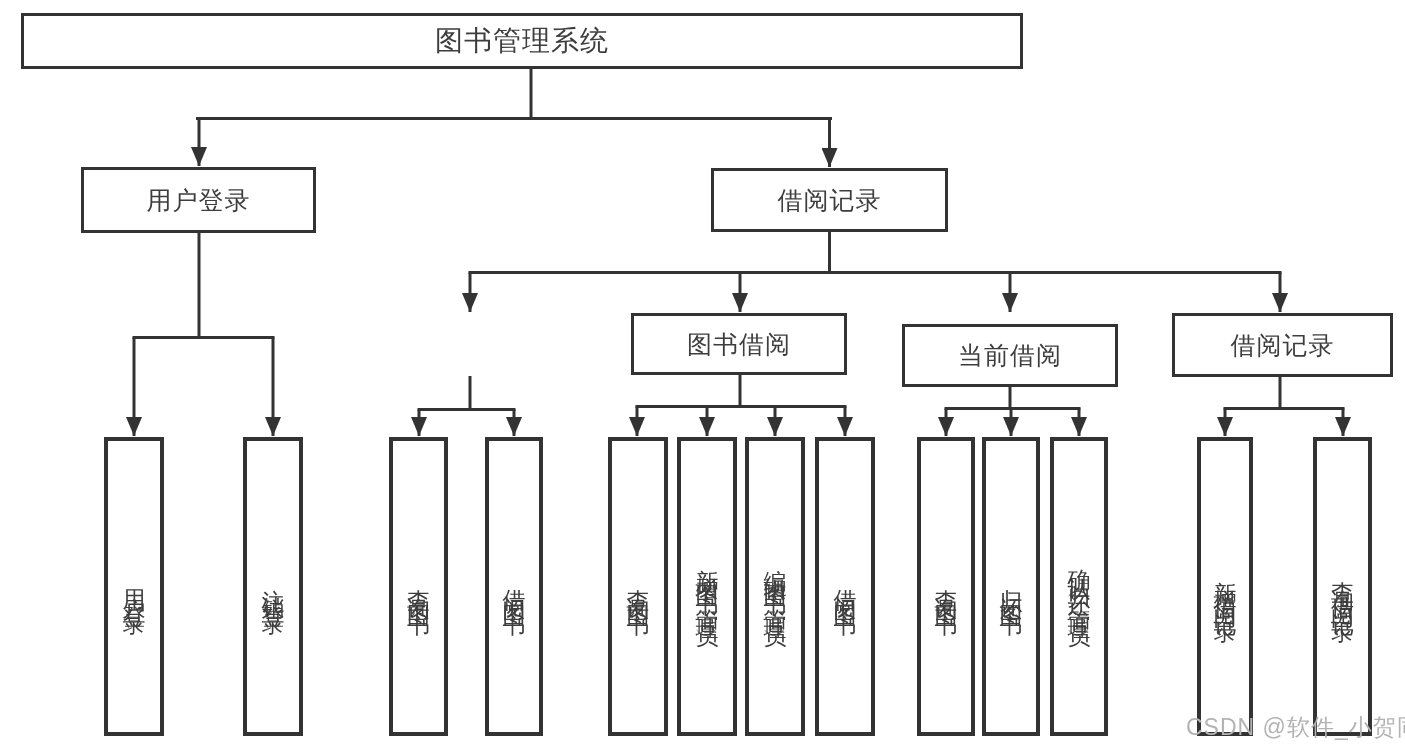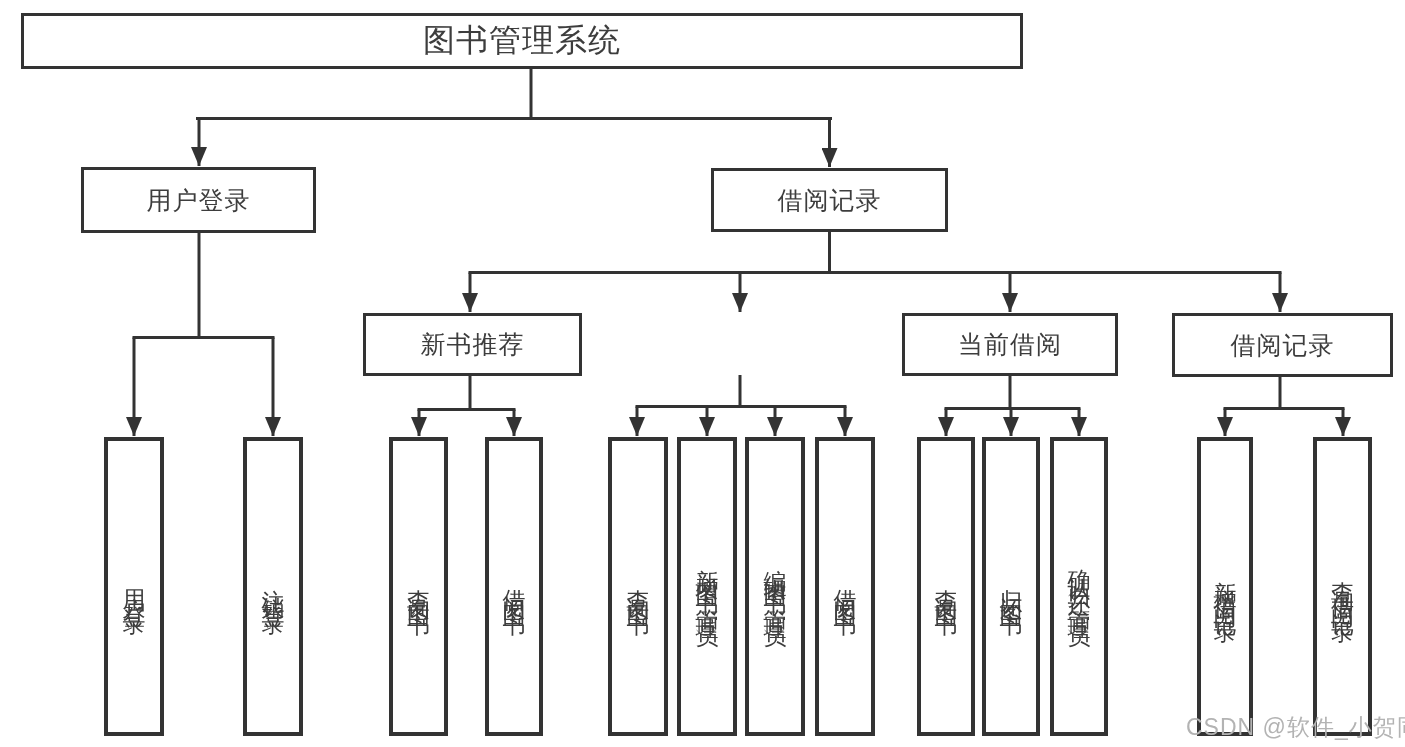--- a/index.html
+++ b/index.html
@@ -39,21 +39,21 @@
     background: #ffffff;
     display: flex;
     align-items: center;
     justify-content: center;
     color: #3d3d3d;
     font-size: 25px;
     letter-spacing: 1px;
     white-space: nowrap;
   }
   .node.root {
-    font-size: 32px;
+    font-size: 28px;
   }
   .node.leaf {
     border-width: 4px;
     writing-mode: vertical-rl;
     text-orientation: mixed;
     font-size: 23px;
     letter-spacing: 8px;
     white-space: normal;
     line-height: 1;
   }
@@ -118,22 +118,22 @@
       <path d="M1225 408.5 V436" marker-end="url(#arrow)"></path>
       <path d="M1343 408.5 V436" marker-end="url(#arrow)"></path>
     </g>
   </svg>
 
   <div class="node root" style="left:21px; top:13px; width:1002px; height:56px;">图书管理系统</div>
 
   <div class="node" style="left:81px; top:167px; width:235px; height:66px;">用户登录</div>
   <div class="node" style="left:711px; top:168px; width:237px; height:64px;">借阅记录</div>
 
-  <div class="node" style="left:363px; top:313px; width:219px; height:63px;">新书推荐</div>
-  <div class="node" style="left:902px; top:313px; width:216px; height:63px;">当前借阅</div>
+  <div class="node" style="left:631px; top:313px; width:216px; height:62px;">图书借阅</div>
+  <div class="node" style="left:902px; top:324px; width:216px; height:63px;">当前借阅</div>
   <div class="node" style="left:1172px; top:313px; width:221px; height:64px;">借阅记录</div>
 
   <div class="node leaf" style="left:104px; top:437px; width:60px; height:299px;">用户登录</div>
   <div class="node leaf" style="left:243px; top:437px; width:60px; height:299px;">注销登录</div>
 
   <div class="node leaf" style="left:389px; top:437px; width:59px; height:299px;">查询图书</div>
   <div class="node leaf" style="left:485px; top:437px; width:58px; height:299px;">借阅图书</div>
 
   <div class="node leaf" style="left:608px; top:437px; width:60px; height:299px;">查询图书</div>
   <div class="node leaf" style="left:677px; top:437px; width:60px; height:299px;">新增图书（管理员）</div>

